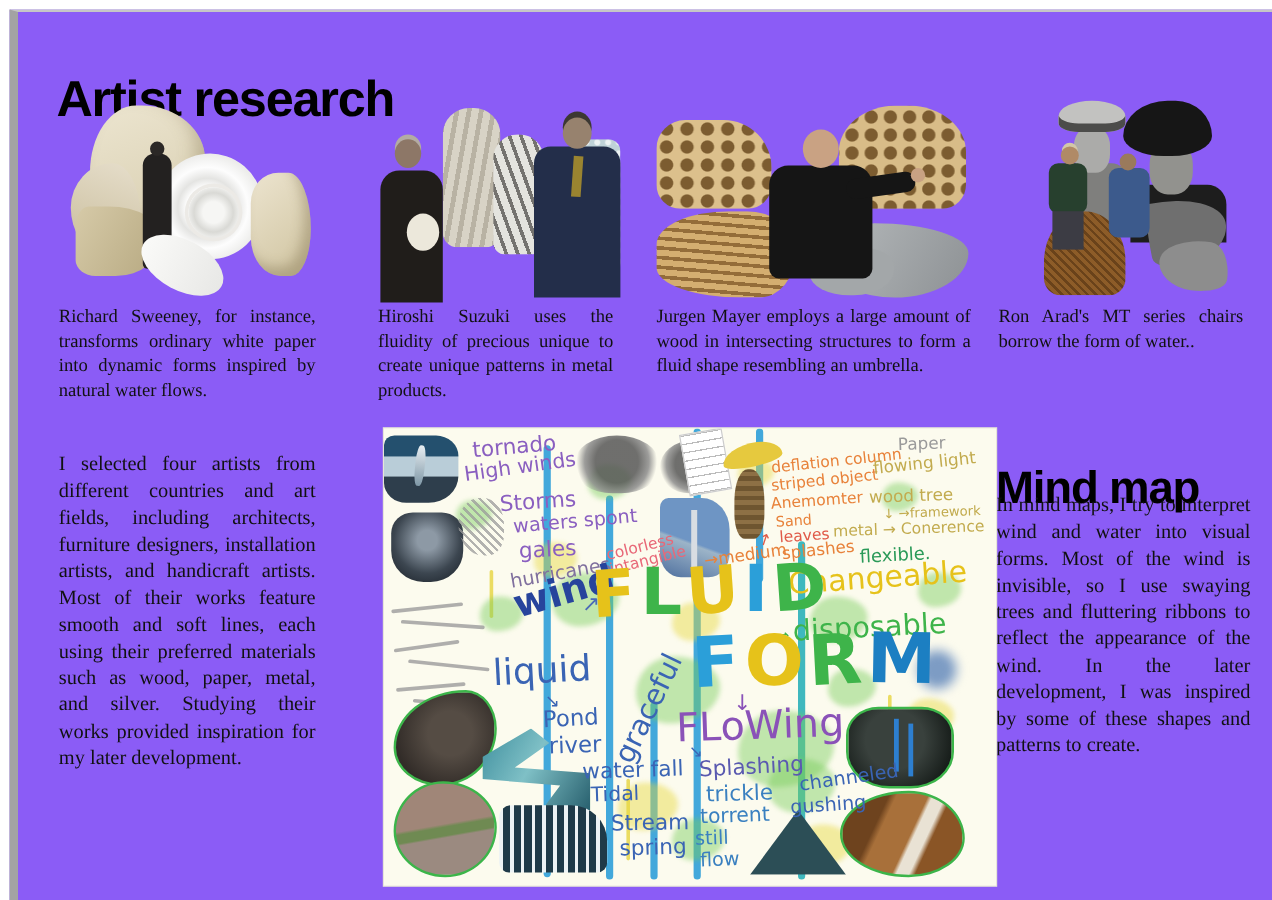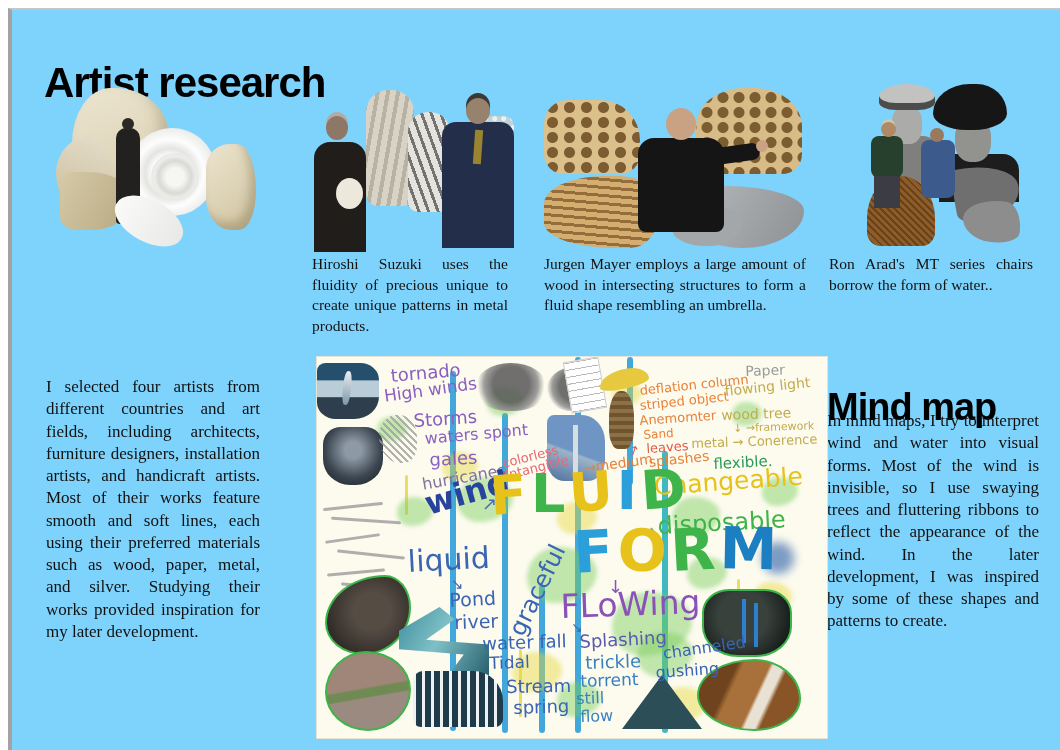--- a/index.html
+++ b/index.html
@@ -1,19 +1,19 @@
 <!DOCTYPE html>
 <html><head>
 <meta charset="utf-8">
 <style>
   html,body{margin:0;padding:0;background:#fff;}
   body{width:1060px;height:750px;position:relative;overflow:hidden;
        font-family:"Liberation Serif",serif;color:#111;}
   .page{position:absolute;left:8px;top:8px;right:0;bottom:0;
-        border-left:4px solid #a3a3a3;border-top:2px solid #c6c6c6;background:#7dd3fc;}
+        border-left:7px solid #a3a3a3;border-top:2px solid #c6c6c6;background:#8b5cf6;}
   
   .h-title{position:absolute;font-family:"Liberation Sans",sans-serif;font-weight:bold;
            color:#000;letter-spacing:-1px;line-height:1;}
   #main-title{left:32px;top:24px;font-size:42px;}
   #mindmap-title{left:815px;top:346px;font-size:38px;}
   
   .caption{position:absolute;font-size:15.5px;line-height:1.33;text-align:justify;margin:0;}
   #cap-1{left:34px;top:244px;width:214px;}
   #cap-2{left:300px;top:244px;width:196px;}
   #cap-3{left:532px;top:244px;width:262px;}
@@ -215,20 +215,21 @@
     <div class="ar-hatR"></div>
     <div class="ar-chairBrown"></div>
     <div class="ar-guy-body"></div>
     <div class="ar-guy-head"></div>
     <div class="ar-guy-legs"></div>
     <div class="ar-chairGray1"></div>
     <div class="ar-chairGray2"></div>
     <div class="ar-sit"></div>
   </div>
 
+  <p class="caption" id="cap-1">Richard Sweeney, for instance, transforms ordinary white paper into dynamic forms inspired by natural water flows.</p>
   <p class="caption" id="cap-2">Hiroshi Suzuki uses the fluidity of precious unique to create unique patterns in metal products.</p>
   <p class="caption" id="cap-3">Jurgen Mayer employs a large amount of wood in intersecting structures to form a fluid shape resembling an umbrella.</p>
   <p class="caption" id="cap-4">Ron Arad's MT series chairs borrow the form of water..</p>
 
   <p class="bodytext" id="intro-text">I selected four artists from different countries and art fields, including architects, furniture designers, installation artists, and handicraft artists. Most of their works feature smooth and soft lines, each using their preferred materials such as wood, paper, metal, and silver. Studying their works provided inspiration for my later development.</p>
 
   <h2 class="h-title" id="mindmap-title">Mind map</h2>
   <p class="bodytext" id="mindmap-text">In mind maps, I try to interpret wind and water into visual forms. Most of the wind is invisible, so I use swaying trees and fluttering ribbons to reflect the appearance of the wind. In the later development, I was inspired by some of these shapes and patterns to create.</p>
 
   <div id="mindmap">

